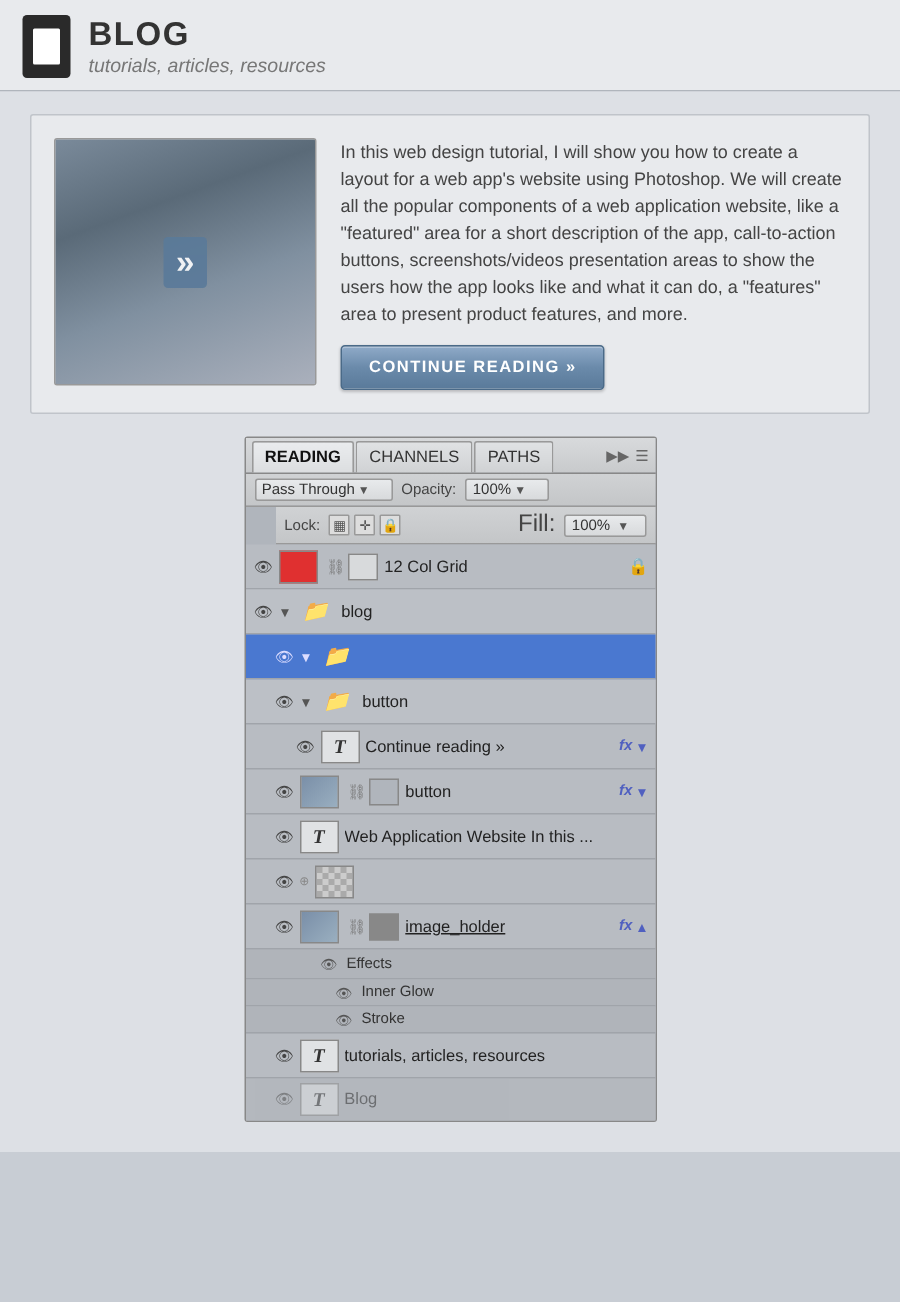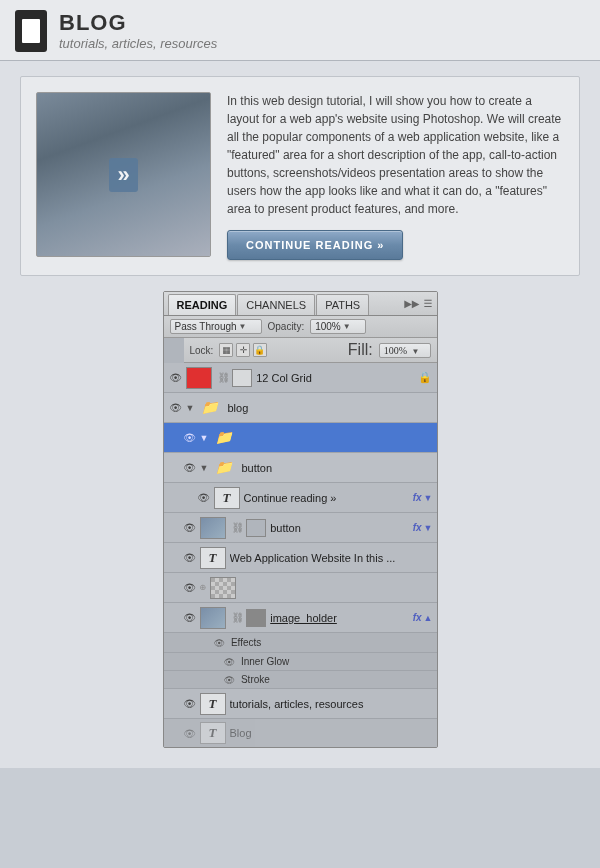--- a/index.html
+++ b/index.html
@@ -233,21 +233,20 @@
       font-size: 9px; color: #555; cursor: pointer;
     }
     .fill-label { margin-left: auto; color: #444; font-size: 16px; }
     .fill-value {
       background: linear-gradient(to bottom, #e8eaec, #d8dadc);
       border: 1px solid #999;
       border-radius: 2px;
       padding: 1px 10px 1px 4px;
       font-size: 10px;
       color: #333;
-      font-family: Liberation Serif, serif;
     }
 
     
     .layers-list {
       background: #b8bcc2;
     }
 
     .layer-row {
       display: flex;
       align-items: center;

